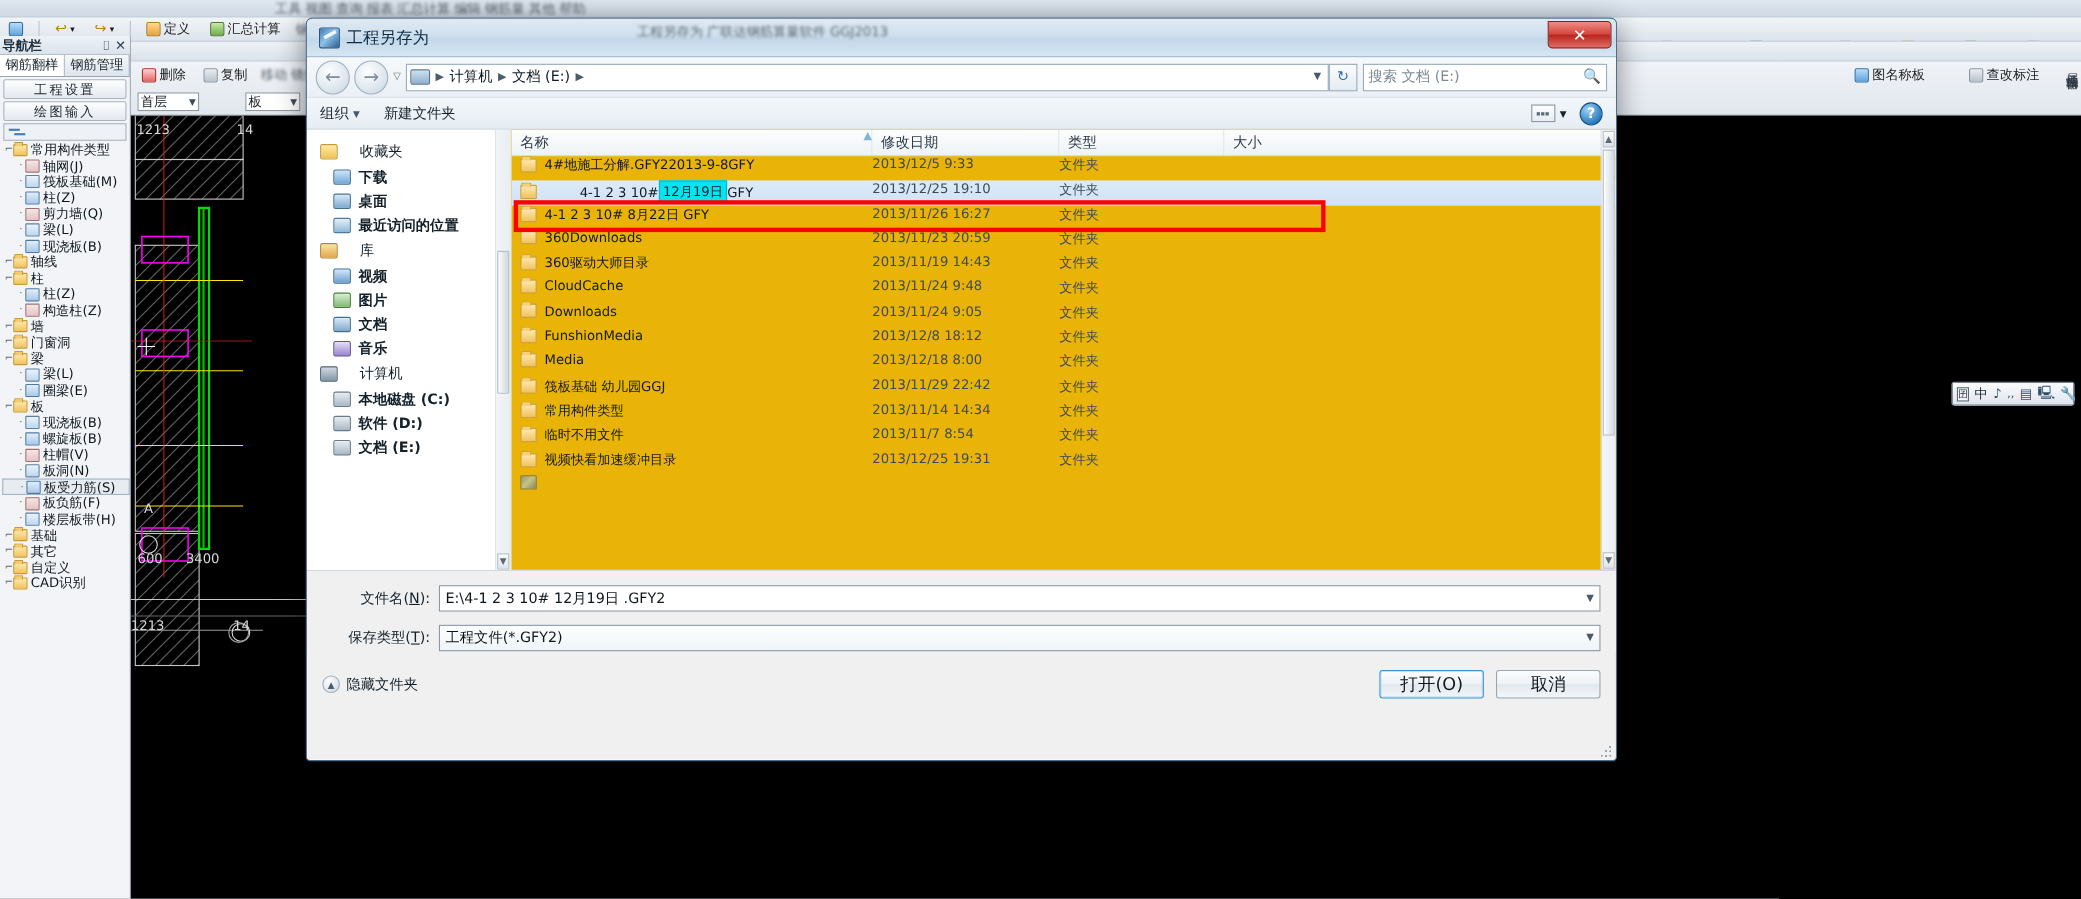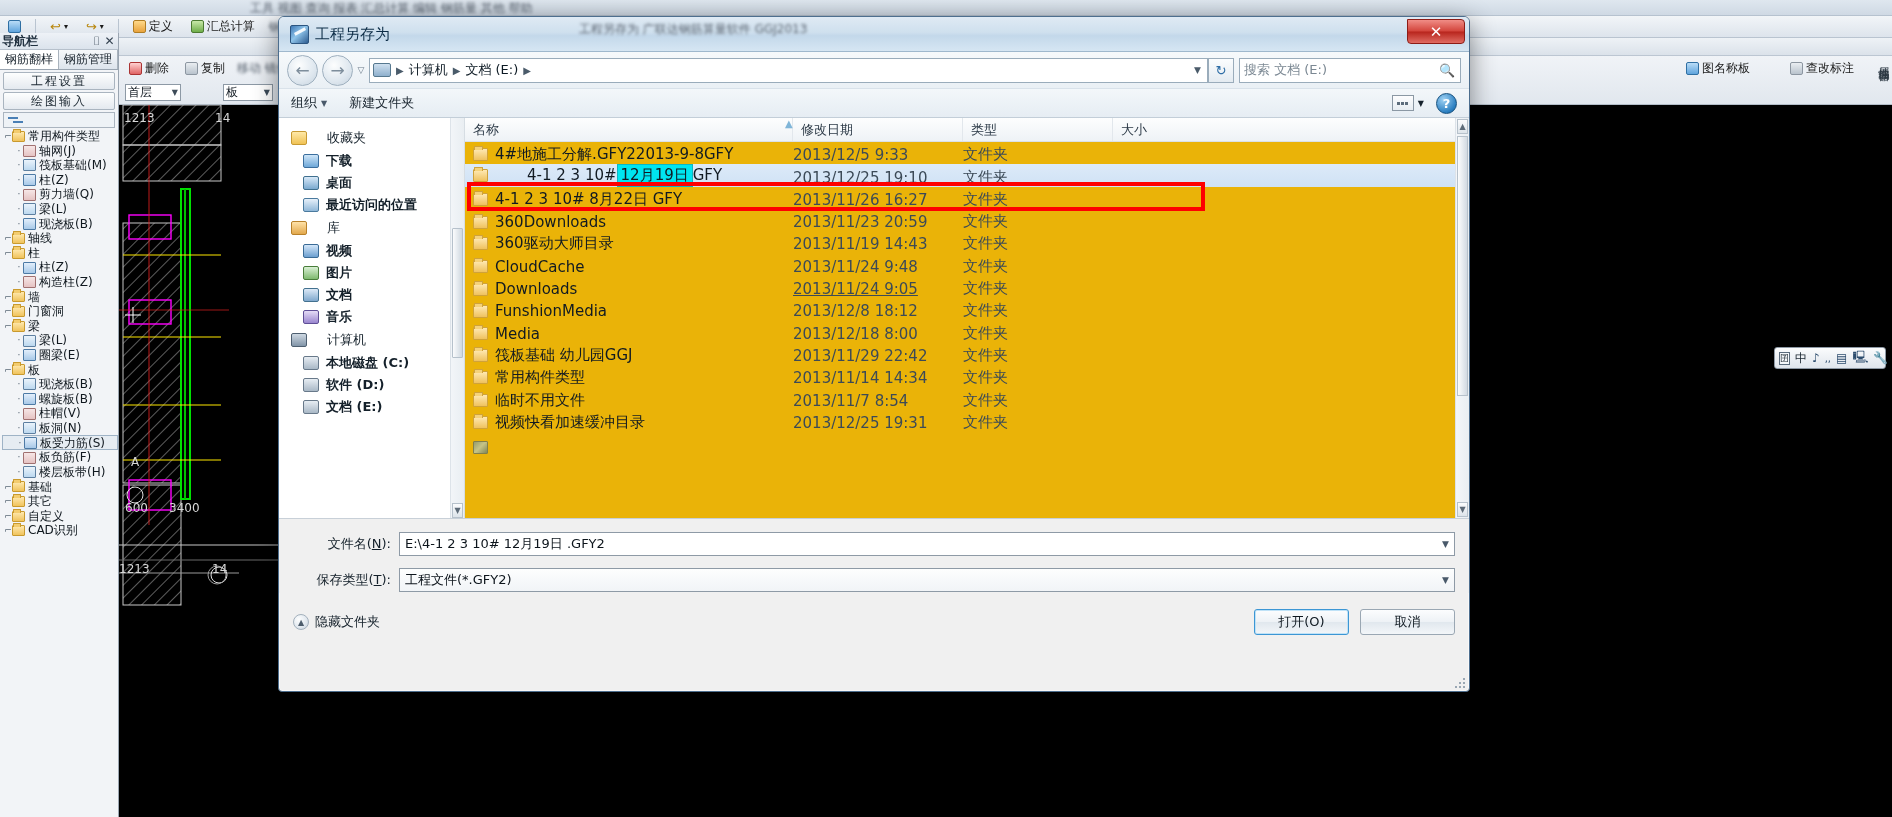--- a/index.html
+++ b/index.html
@@ -212,21 +212,21 @@
                        background:linear-gradient(180deg,#fbfcfd,#dde4ea); border:1px solid #b6c1cb;
                        display:flex;align-items:center;justify-content:center;font-size:8px;color:#5d6b78;}
 
   .filelist { flex:1; position:relative; background:#eab308; overflow:hidden;}
   .fl-head { display:flex; height:24px; align-items:center;
              background:linear-gradient(180deg,#fdfefe,#eef2f6); border-bottom:1px solid #dbe1e7;
              font-size:13px; color:#2c3a47; position:relative;}
   .fl-head .c { padding-left:8px; border-right:1px solid #e2e7ec; height:100%; display:flex; align-items:center; cursor:pointer;}
   .sortmark { position:absolute; left:320px; top:0px; color:#7fb5d8; font-size:10px;}
   .fl-rows { position:relative; }
-  .fl-row { display:flex; align-items:flex-end; height:22.3px; font-size:15px; color:#111a22; cursor:pointer;}
+  .fl-row { display:flex; align-items:flex-start; height:22.3px; font-size:12px; color:#111a22; cursor:pointer;}
   .fl-row.selected { background:linear-gradient(180deg,#ddeaf8,#cfe2f5); }
   .fl-row .nm { padding-left:8px; display:flex; align-items:center; gap:7px; }
   .fl-row .dt { color:#3c4a57; }
   .fl-row .ty { color:#3c4a57; }
   .fl-row .sz { color:#3c4a57; text-align:right;}
   .fico { width:15px;height:13px;flex:none;position:relative;border-radius:1px;
           background:linear-gradient(180deg,#ffe9b3,#efc25e); border:1px solid #cfa23b;}
   .fico:before{content:"";position:absolute;left:0;top:-3px;width:7px;height:3px;
           background:#f5d27a;border:1px solid #cfa23b;border-bottom:none;border-radius:1px 1px 0 0;}
   .fico.gfy { background:linear-gradient(135deg,#4f8bc4,#a9d2ef 48%,#2f6499); border-color:#2a5687;}
@@ -254,21 +254,21 @@
   .fld-in .dd { margin-left:auto; font-size:9px; color:#49596a; cursor:pointer;}
   .fld-in.combo2 { background:linear-gradient(180deg,#fdfefe,#f1f4f7);}
 
   .dlg-foot { display:flex; align-items:center; padding:6px 14px 0 14px; }
   .hidefolders { display:flex; align-items:center; gap:6px; font-size:13px; color:#14202a; cursor:pointer;}
   .hf-circle { width:16px;height:16px;border-radius:50%;flex:none;
                background:radial-gradient(circle at 35% 32%,#fdfefe,#e0e7ee 60%,#c6d1db);
                border:1px solid #a3b0bc; display:flex;align-items:center;justify-content:center;
                font-size:8px; color:#4c5c6b;}
   .foot-btns { margin-left:auto; display:flex; gap:11px;}
-  .btn { width:95px; height:26px; font-size:13px; color:#0e1820; cursor:pointer;
+  .btn { width:95px; height:26px; font-size:16px; color:#0e1820; cursor:pointer;
          border:1px solid #9aa7b3; border-radius:3px;
          background:linear-gradient(180deg,#fcfdfe,#eef2f6 48%,#e1e8ee 52%,#f3f6f9);
          display:flex; align-items:center; justify-content:center;}
   .btn.default { border:1px solid #3c96d4; box-shadow:0 0 0 1px #bfe2f7 inset; }
   .resize-grip { position:absolute; right:3px; bottom:2px; width:12px; height:12px;
                  background:
                    radial-gradient(circle 1px at 2px 10px,#9aa7b3 99%,transparent),
                    radial-gradient(circle 1px at 6px 10px,#9aa7b3 99%,transparent),
                    radial-gradient(circle 1px at 10px 10px,#9aa7b3 99%,transparent),
                    radial-gradient(circle 1px at 6px 6px,#9aa7b3 99%,transparent),
@@ -811,21 +811,21 @@
             </div>
             <div class="dt" style="width: 170px;">2013/11/24 9:48</div>
             <div class="ty" style="width: 150px;">文件夹</div>
             <div class="sz" style="width: 150px;"></div>
           </div>
           <div class="fl-row">
             <div class="nm" style="width: 328px;">
               <span class="fico"></span>
               <span>Downloads</span>
             </div>
-            <div class="dt" style="width: 170px; text-decoration: underline;">2013/11/24 9:05</div>
+            <div class="dt" style="width: 170px;">2013/11/24 9:05</div>
             <div class="ty" style="width: 150px;">文件夹</div>
             <div class="sz" style="width: 150px;"></div>
           </div>
           <div class="fl-row">
             <div class="nm" style="width: 328px;">
               <span class="fico"></span>
               <span>FunshionMedia</span>
             </div>
             <div class="dt" style="width: 170px;">2013/12/8 18:12</div>
             <div class="ty" style="width: 150px;">文件夹</div>

